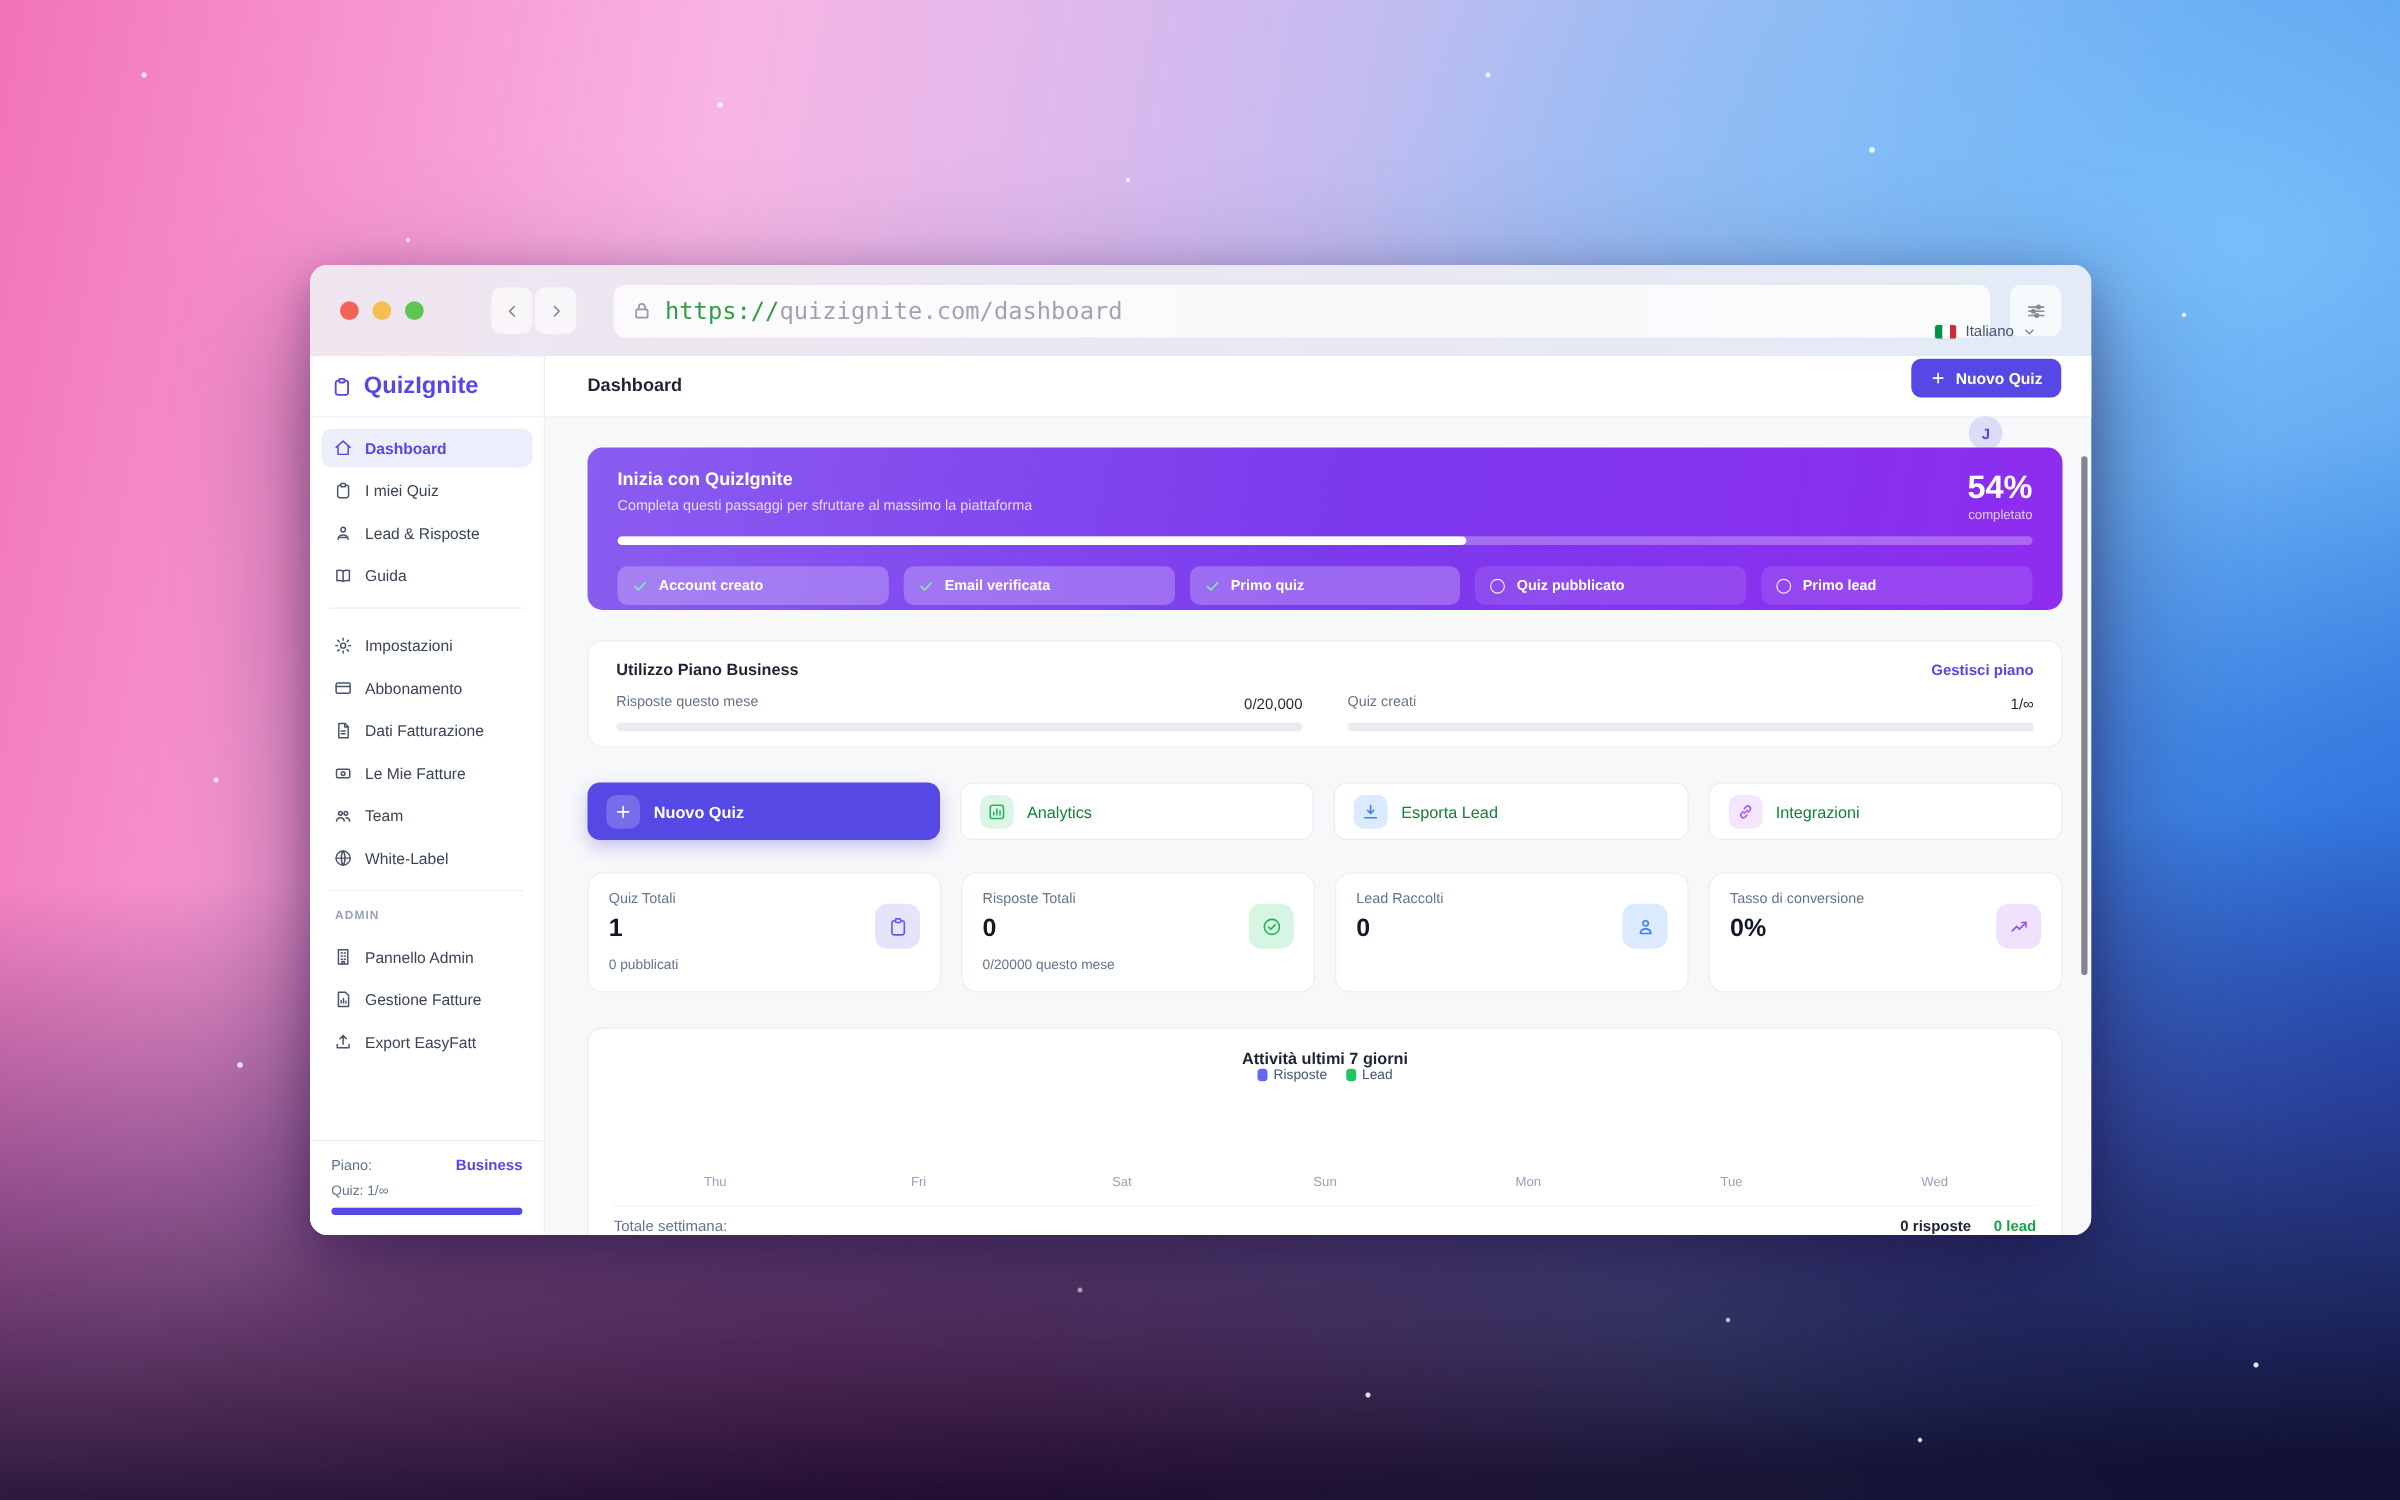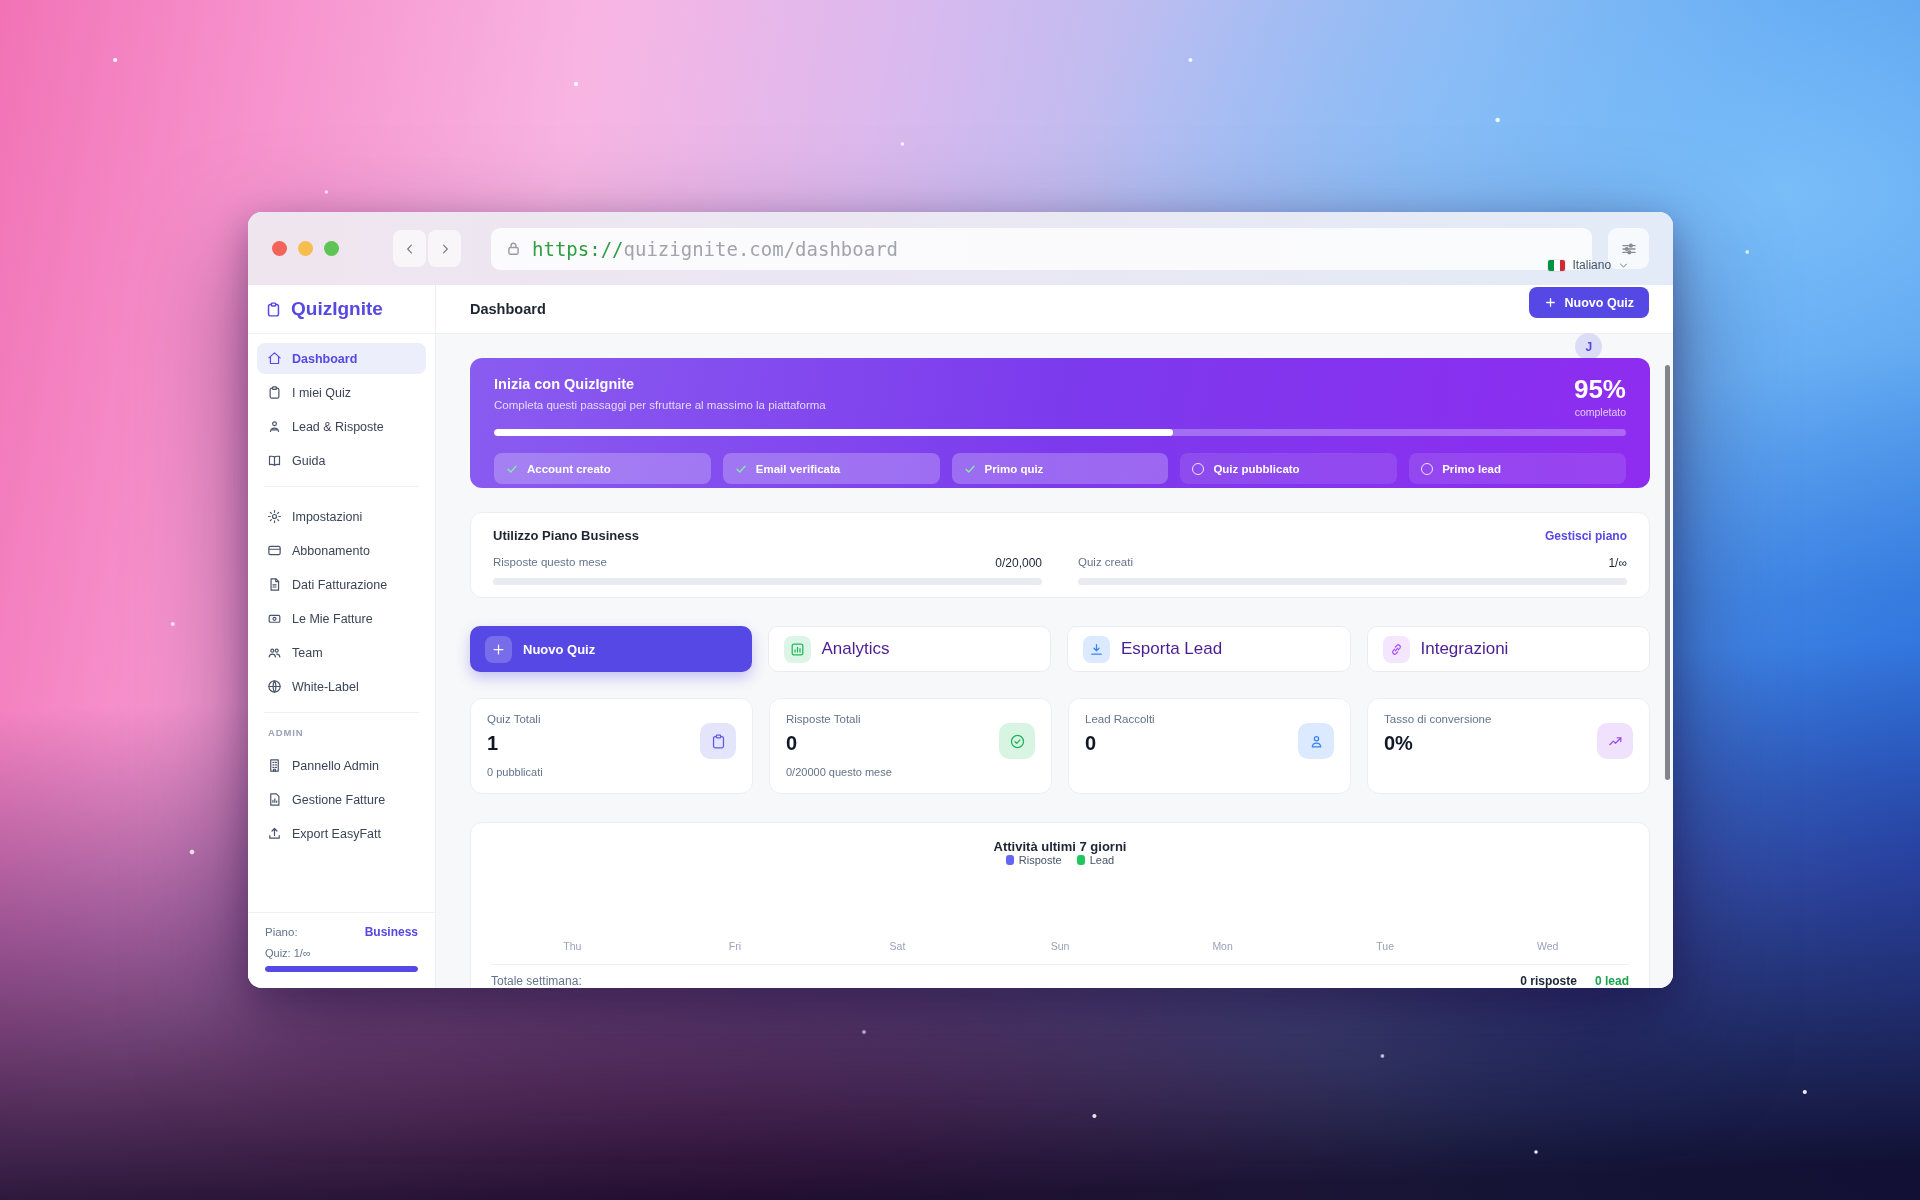--- a/index.html
+++ b/index.html
@@ -122,21 +122,21 @@
   .meter { flex:1; }
   .meter-row { display:flex; justify-content:space-between; font-size:11.5px; color:#64748b; }
   .meter-val { color:#1d2433; font-weight:normal; font-size:12px; }
   .meter-bar { margin-top:8px; height:7px; background:#e9ebf0; border-radius:4px; overflow:hidden; }
   .meter-fill { height:100%; background:#5648e4; border-radius:4px; }
 
   
   .actions { display:flex; gap:16px; margin-top:28px; }
   .action { flex:1; height:46px; border-radius:10px; display:flex; align-items:center; gap:11px; padding:0 15px; }
   .action.primary { background:#5648e4; color:#fff; font-weight:bold; font-size:13px; box-shadow:0 6px 14px rgba(86,72,228,.3); }
-  .action.secondary { background:#fff; border:1px solid #eaecf1; font-size:17px; color:#4c1d95; }
+  .action.secondary { background:#fff; border:1px solid #eaecf1; font-size:13px; color:#15803d; }
   .action-icon { width:27px; height:27px; border-radius:8px; display:flex; align-items:center; justify-content:center; flex-shrink:0; }
   .action-icon svg { width:15px; height:15px; }
   .action.primary .action-icon { background:rgba(255,255,255,.2); color:#fff; }
   .ai-green { background:#dcf5e7; color:#21ba5a; }
   .ai-blue { background:#dbeafe; color:#3b82f6; }
   .ai-purple { background:#f3e6fd; color:#a855f7; }
 
   
   .stats { display:flex; gap:16px; margin-top:26px; }
   .stat { flex:1; background:#fff; border:1px solid #eceef2; border-radius:12px; padding:14px 16px; min-height:96px;
@@ -460,21 +460,21 @@
 
       <div class="content">
 
         <div class="banner">
           <div class="banner-top">
             <div>
               <div class="banner-title">Inizia con QuizIgnite</div>
               <div class="banner-sub">Completa questi passaggi per sfruttare al massimo la piattaforma</div>
             </div>
             <div class="banner-pct">
-              <div class="pct">95%</div>
+              <div class="pct">54%</div>
               <div class="pct-cap">completato</div>
             </div>
           </div>
           <div class="banner-track">
             <div class="banner-fill" style="width:60%"></div>
           </div>
           <div class="steps">
             <div class="step done">
               <span class="check">
                   <svg class="ic">

